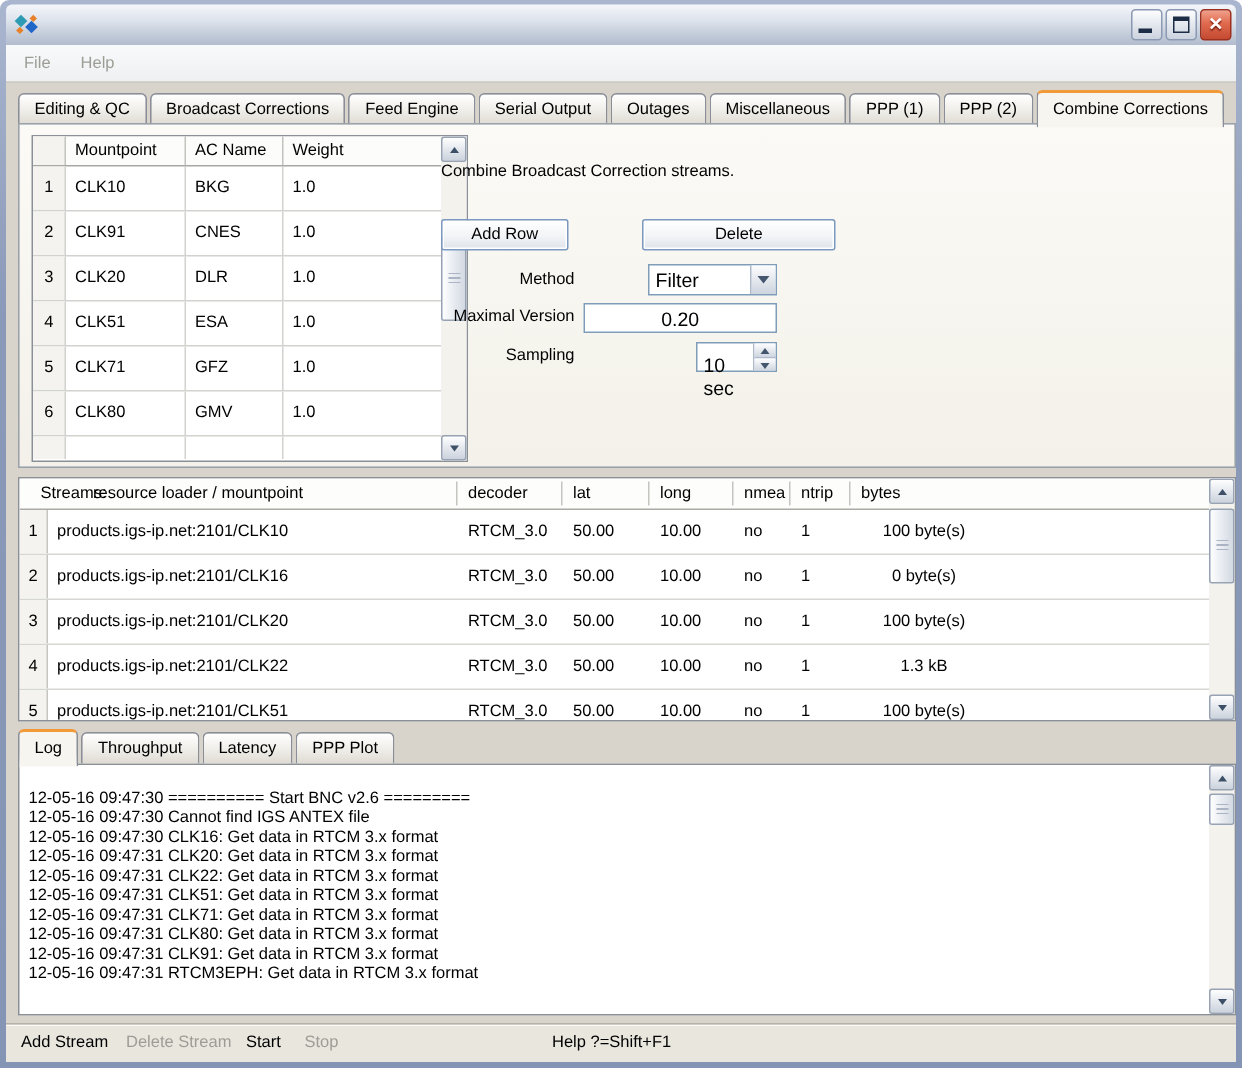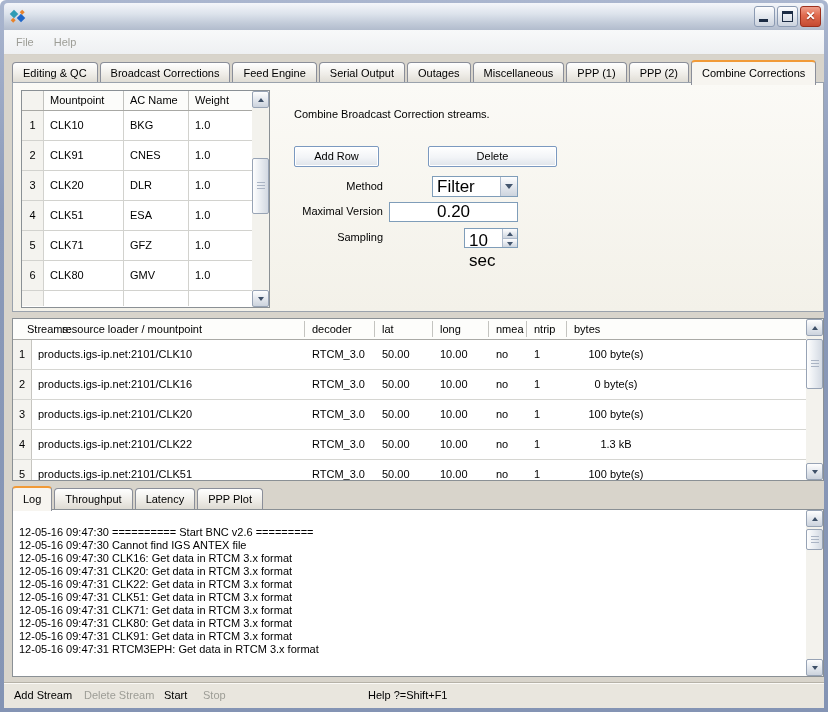--- a/index.html
+++ b/index.html
@@ -45,47 +45,47 @@
   .tabscroll { position:absolute; right:9px; top:6px; display:flex; gap:2px; }
   .tsbtn { width:17px; height:21px; border:1px solid #8e99ab; border-radius:2px;
       background:linear-gradient(180deg,#fbfcfd,#e2e6ec 50%,#cdd4de);
       text-align:center; line-height:19px; font-size:8px; color:#111; }
 
   
   .panel { position:absolute; left:8px; top:27px; width:812px; height:230px;
       border:1px solid #9aa2ac; background:linear-gradient(180deg,#fbfaf6,#f3f1e9); z-index:2; }
 
   
-  .wtable { position:absolute; left:8px; top:7px; width:249px; height:218px;
+  .wtable { position:absolute; left:8px; top:7px; width:291px; height:218px;
       border:1px solid #8a9095; background:#fff; }
   .wt-scroll { position:absolute; right:0; top:0; bottom:0; width:17px; }
   .wt-head { display:flex; height:20px; border-bottom:1px solid #a8a8a4; background:#fcfcfa; }
   .wt-head span { border-right:1px solid #c2c2be; padding-left:6px; line-height:19px; }
   .wt-row { display:flex; height:30px; border-bottom:1px solid #d2d2ce; }
   .wt-row span { border-right:1px solid #d2d2ce; padding-left:6px; line-height:29px; }
   .wt-num { width:22px; background:#f4f3ef; text-align:center; padding-left:0 !important; }
   .wt-c1 { width:80px; } .wt-c2 { width:65px; } .wt-c3 { width:64px; border-right:none !important; }
   .wt-row.partial { height:15px; border-bottom:none; }
 
   
   .desc { position:absolute; left:281px; top:25px; }
   .btn-xp { position:absolute; height:21px; border:1px solid #7b99c0; border-radius:2px;
       background:linear-gradient(180deg,#ffffff,#f2f4f7 55%,#dfe4ea);
       text-align:center; line-height:19px; box-shadow:inset 0 0 0 1px #fff; }
   .flabel { position:absolute; width:120px; text-align:right; line-height:21px; }
-  .xp-field { position:absolute; border:1px solid #7f9db9; background:#fff; font-family:"Liberation Sans",sans-serif; font-size:17px; }
+  .xp-field { position:absolute; border:1px solid #7f9db9; background:#fff; font-family:"Liberation Sans",sans-serif; font-size:13px; }
   .xp-select { display:flex; align-items:center; }
   .xp-select .val { flex:1; padding-left:4px; }
   .sel-btn { width:17px; height:100%; border-left:1px solid #aebacb;
       background:linear-gradient(180deg,#fdfdfe,#e4e8ee 50%,#cdd4de); position:relative; }
   .chev { position:absolute; left:4px; top:7px; width:0; height:0;
       border-left:4px solid transparent; border-right:4px solid transparent; border-top:5px solid #44566e; }
   .xp-input { padding:2px 4px; outline:none;text-align:center; }
   .xp-spin { display:flex; }
-  .xp-spin .val { flex:1; padding:2px 0 0 4px; }
+  .xp-spin .val { flex:1; padding:7px 0 0 4px; }
   .spin-btns { width:15px; display:flex; flex-direction:column; border-left:1px solid #aebacb; }
   .spin-b { flex:1; background:linear-gradient(180deg,#fdfdfe,#e4e8ee 55%,#ced5df);
       position:relative; border-bottom:1px solid #aebacb; }
   .spin-b:last-child { border-bottom:none; }
   .tri-up-s { position:absolute; left:4px; top:3px; width:0; height:0;
       border-left:3px solid transparent; border-right:3px solid transparent; border-bottom:4px solid #44566e; }
   .tri-dn-s { position:absolute; left:4px; top:3px; width:0; height:0;
       border-left:3px solid transparent; border-right:3px solid transparent; border-top:4px solid #44566e; }
 
   

